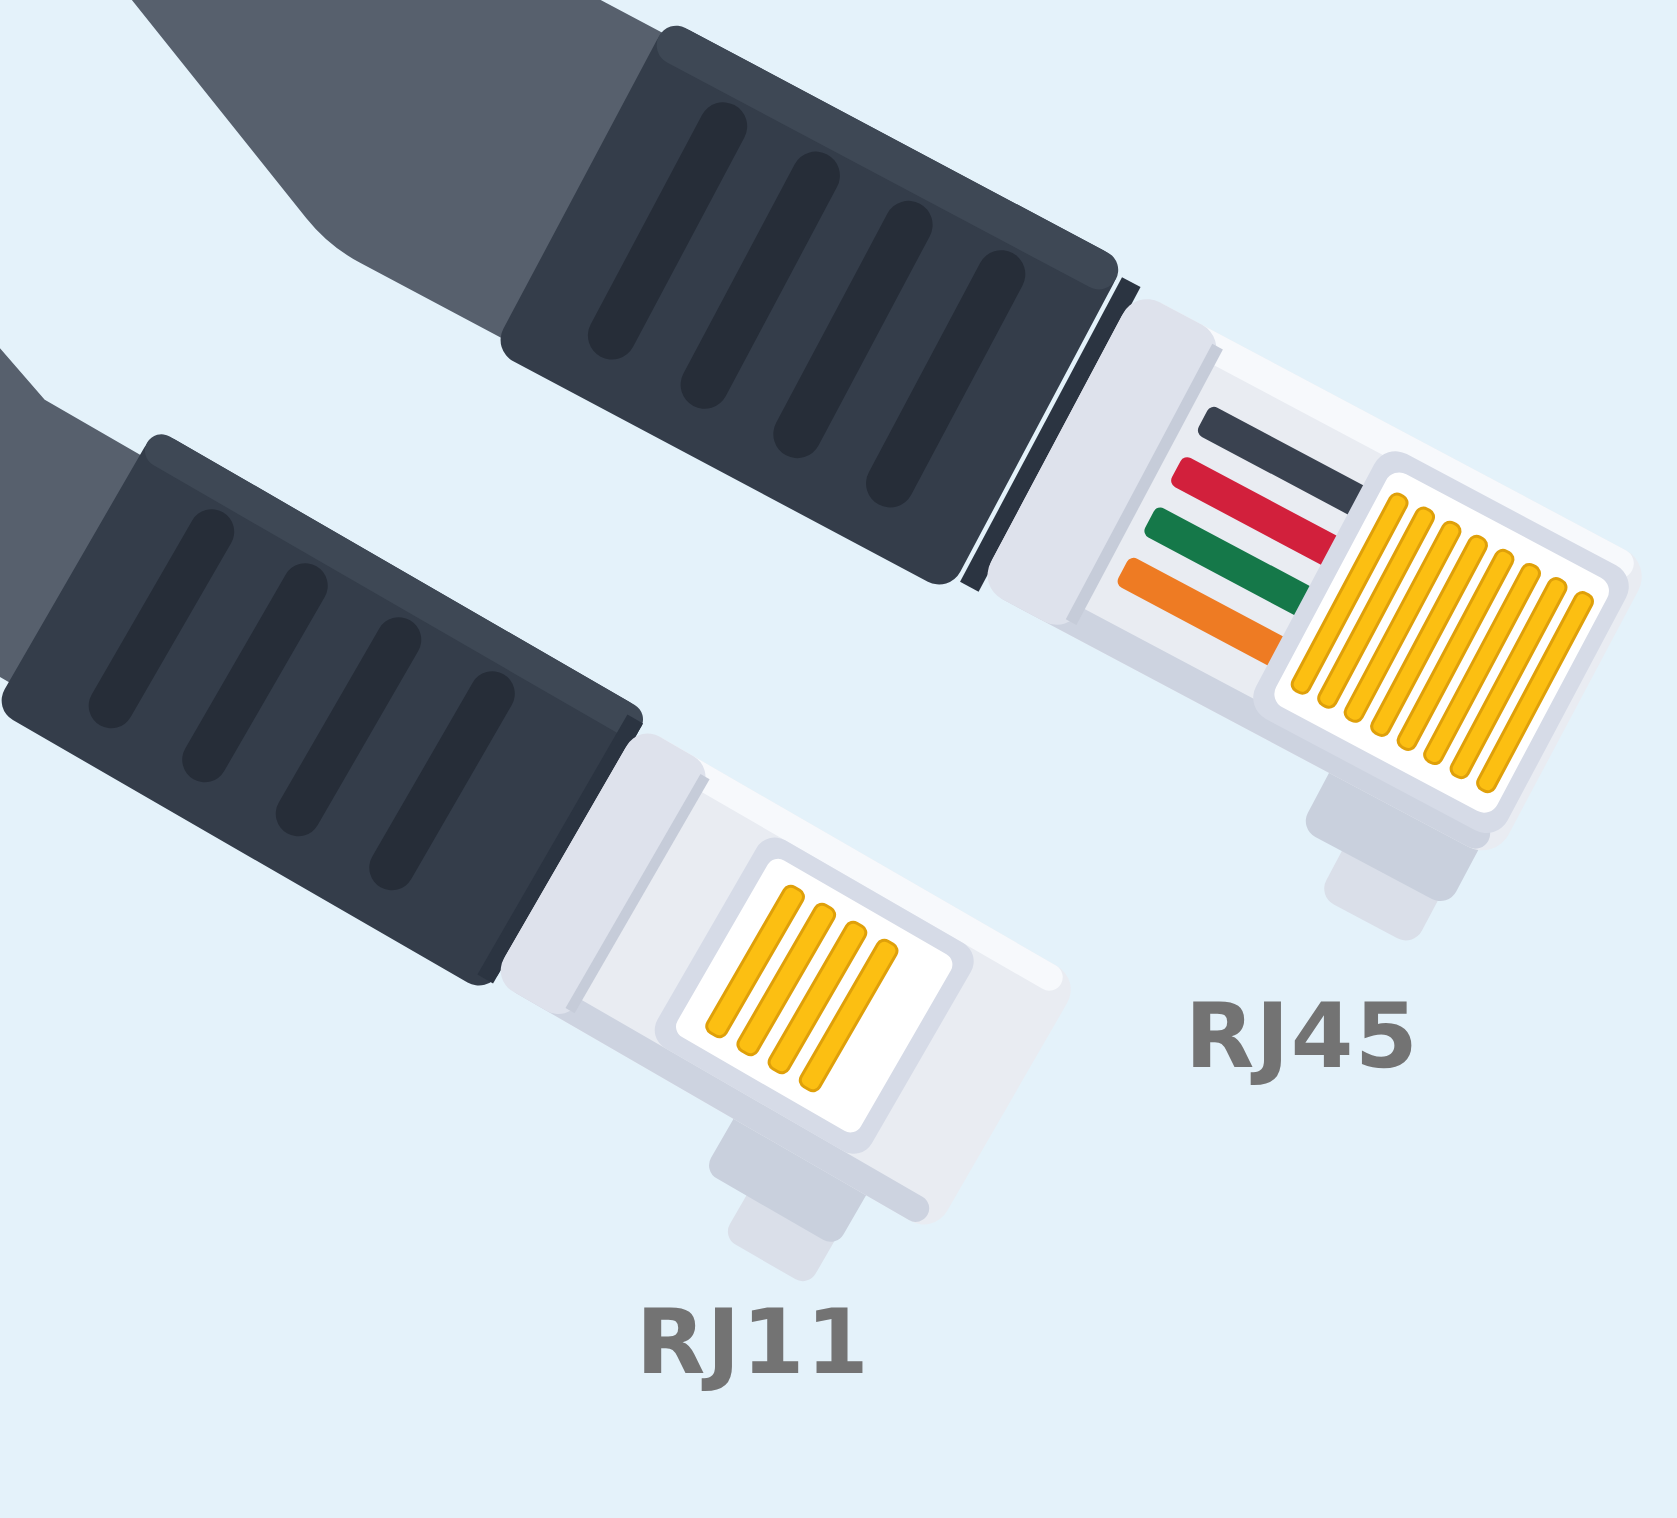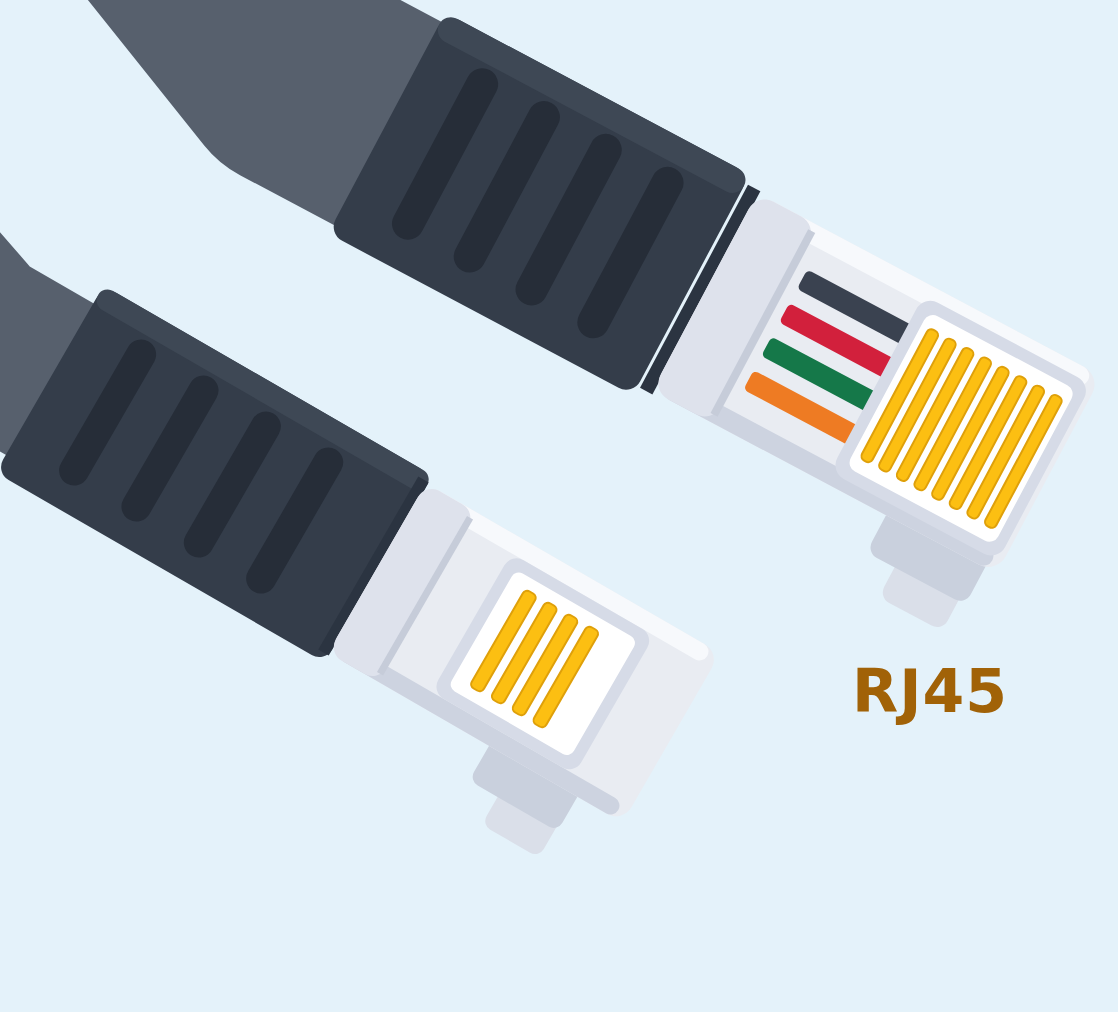--- a/index.html
+++ b/index.html
@@ -4,24 +4,24 @@
 <style>
   html,body{margin:0;padding:0}
   body{
     width:1118px;height:1012px;overflow:hidden;
     background:#e4f2fa;
     font-family:"Liberation Sans",sans-serif;
   }
   .stage{position:relative;width:1118px;height:1012px;overflow:hidden}
   .stage svg{position:absolute;left:0;top:0}
   .label{
-    position:absolute;width:280px;text-align:center;
+    position:absolute;width:280px;text-align:left;
     font-family:"DejaVu Sans","Liberation Sans",sans-serif;
     font-weight:700;font-size:60px;letter-spacing:1px;
-    color:#a16207;user-select:none;
+    color:#737373;user-select:none;
   }
   #label-rj45{left:790px;top:656px}
   #label-rj11{left:424px;top:860px}
 </style>
 </head>
 <body>
 
 <div class="stage">
   <svg width="1118" height="1012" viewBox="0 0 1118 1012">
 
@@ -123,13 +123,14 @@
       <g fill="#fcbf12" stroke="#dfa00a" stroke-width="2">
         <rect x="505" y="-56" width="14" height="112" rx="5"></rect>
         <rect x="529" y="-56" width="14" height="112" rx="5"></rect>
         <rect x="553" y="-56" width="14" height="112" rx="5"></rect>
         <rect x="577" y="-56" width="14" height="112" rx="5"></rect>
       </g>
     </g>
   </svg>
 
   <div class="label" id="label-rj45">RJ45</div>
+  <div class="label" id="label-rj11">RJ11</div>
 </div>
 
 </body></html>

